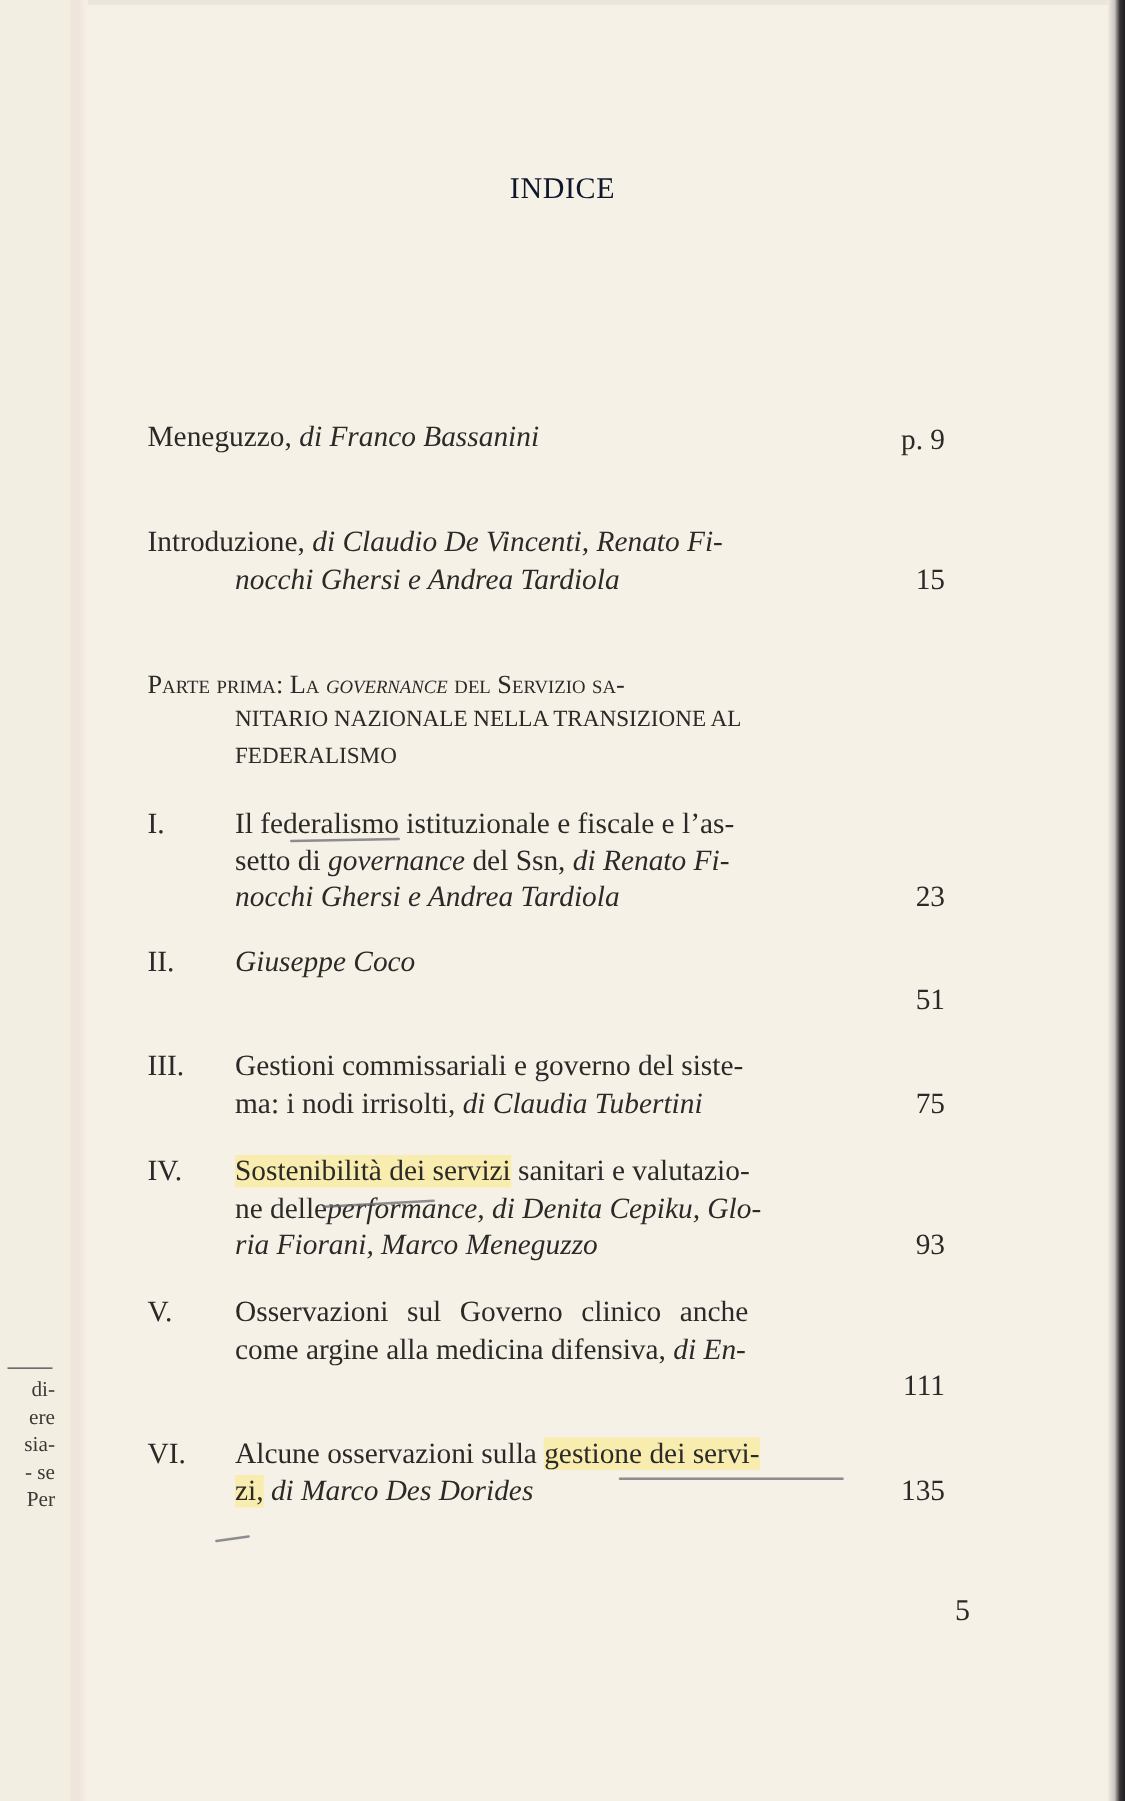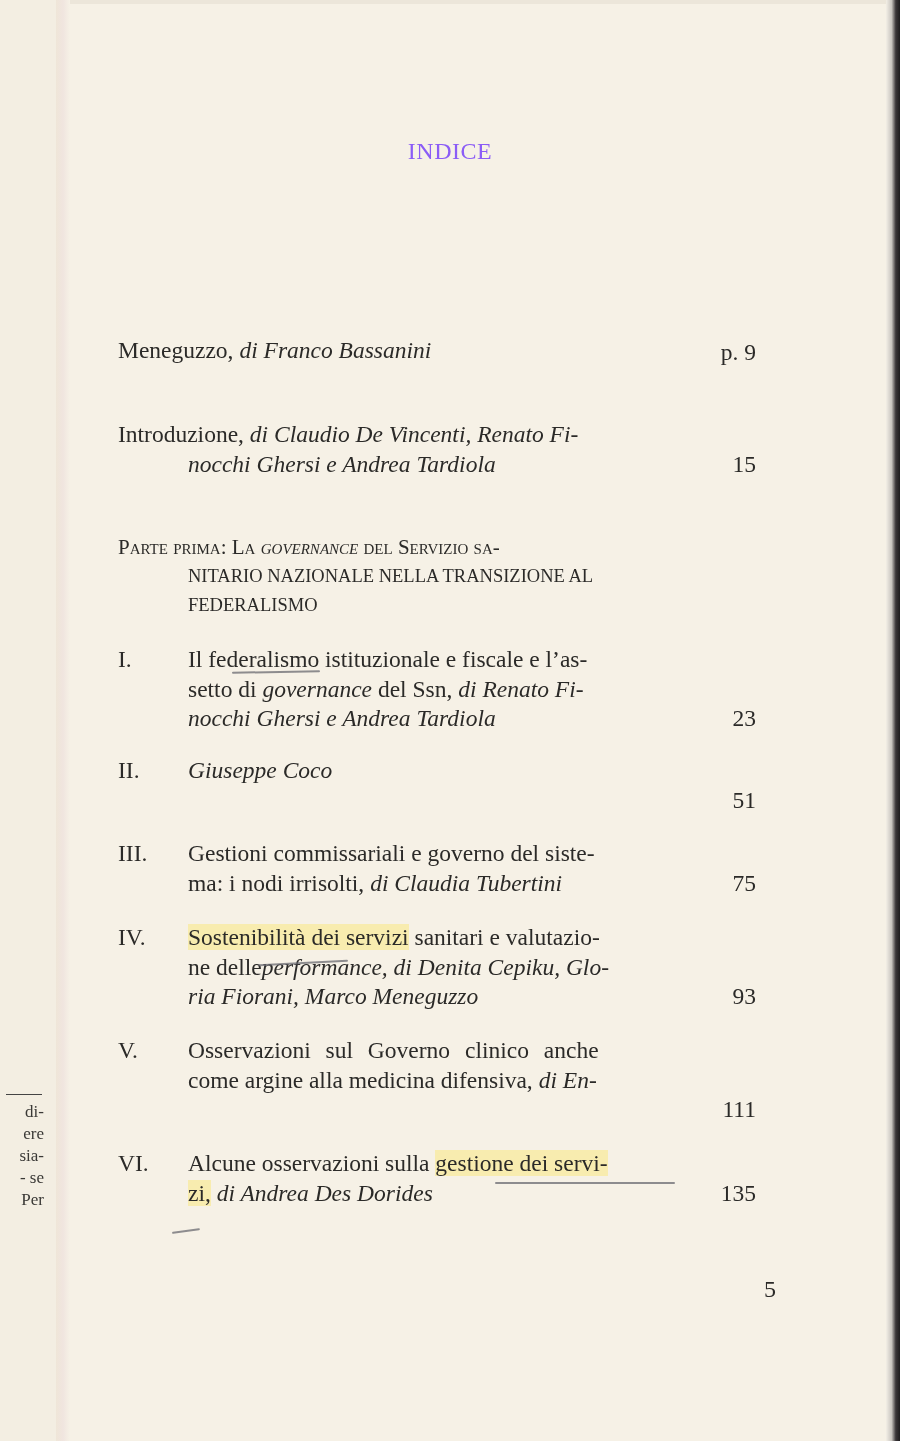--- a/index.html
+++ b/index.html
@@ -24,21 +24,21 @@
   }
   .top-edge { position:absolute; left:0; top:0; width:900px; height:4px; background:#ece6da; }
   .left-snippet {
     position:absolute; left:0; top:1094px; width:44px;
     font-size:17px; line-height:22px; text-align:right; color:#3a3936;
   }
   .left-snippet .rule { border-top:1px solid #444; width:36px; margin:0 0 6px 6px; }
 
   .title {
     position:absolute; left:0; width:900px; top:138px; text-align:center;
-    font-size:24px; letter-spacing:0.5px; color:#8b5cf6;
+    font-size:24px; letter-spacing:0.5px; color:#0f172a;
   }
   .entry { position:absolute; left:118px; width:650px; font-size:23.5px; line-height:29.5px; }
   .entry .num { position:absolute; left:0; top:0; width:60px; }
   .entry .text { position:absolute; left:70px; width:490px; }
   .entry.plain .text { left:0; width:560px; }
   .entry .cont { padding-left:70px; display:block; }
   .entry .page { position:absolute; right:12px; text-align:center; }
   i { font-style:italic; }
   .sc { font-variant:small-caps; }
   .hl { background:rgba(250,232,130,0.55); }
@@ -157,21 +157,21 @@
 </div>
 
 <div class="entry" style="top:1149px;">
   <span class="num">VI.</span>
   <div class="text">
     <div>
       <span>Alcune osservazioni sulla </span><span class="hl">gestione dei servi-</span>
     </div>
     <div>
       <span class="hl">zi,</span>
-      <i>di Andrea Des Dorides</i>
+      <i>di Marco Des Dorides</i>
     </div>
   </div>
   <span class="page" style="top:30px;">135</span>
 </div>
 <div class="pencil" style="left:495px; top:1182px; width:180px;"></div>
 <div class="pencil" style="left:172px; top:1230px; width:28px; transform:rotate(-8deg);"></div>
 
 <div class="folio">5</div>
 
 </body></html>

